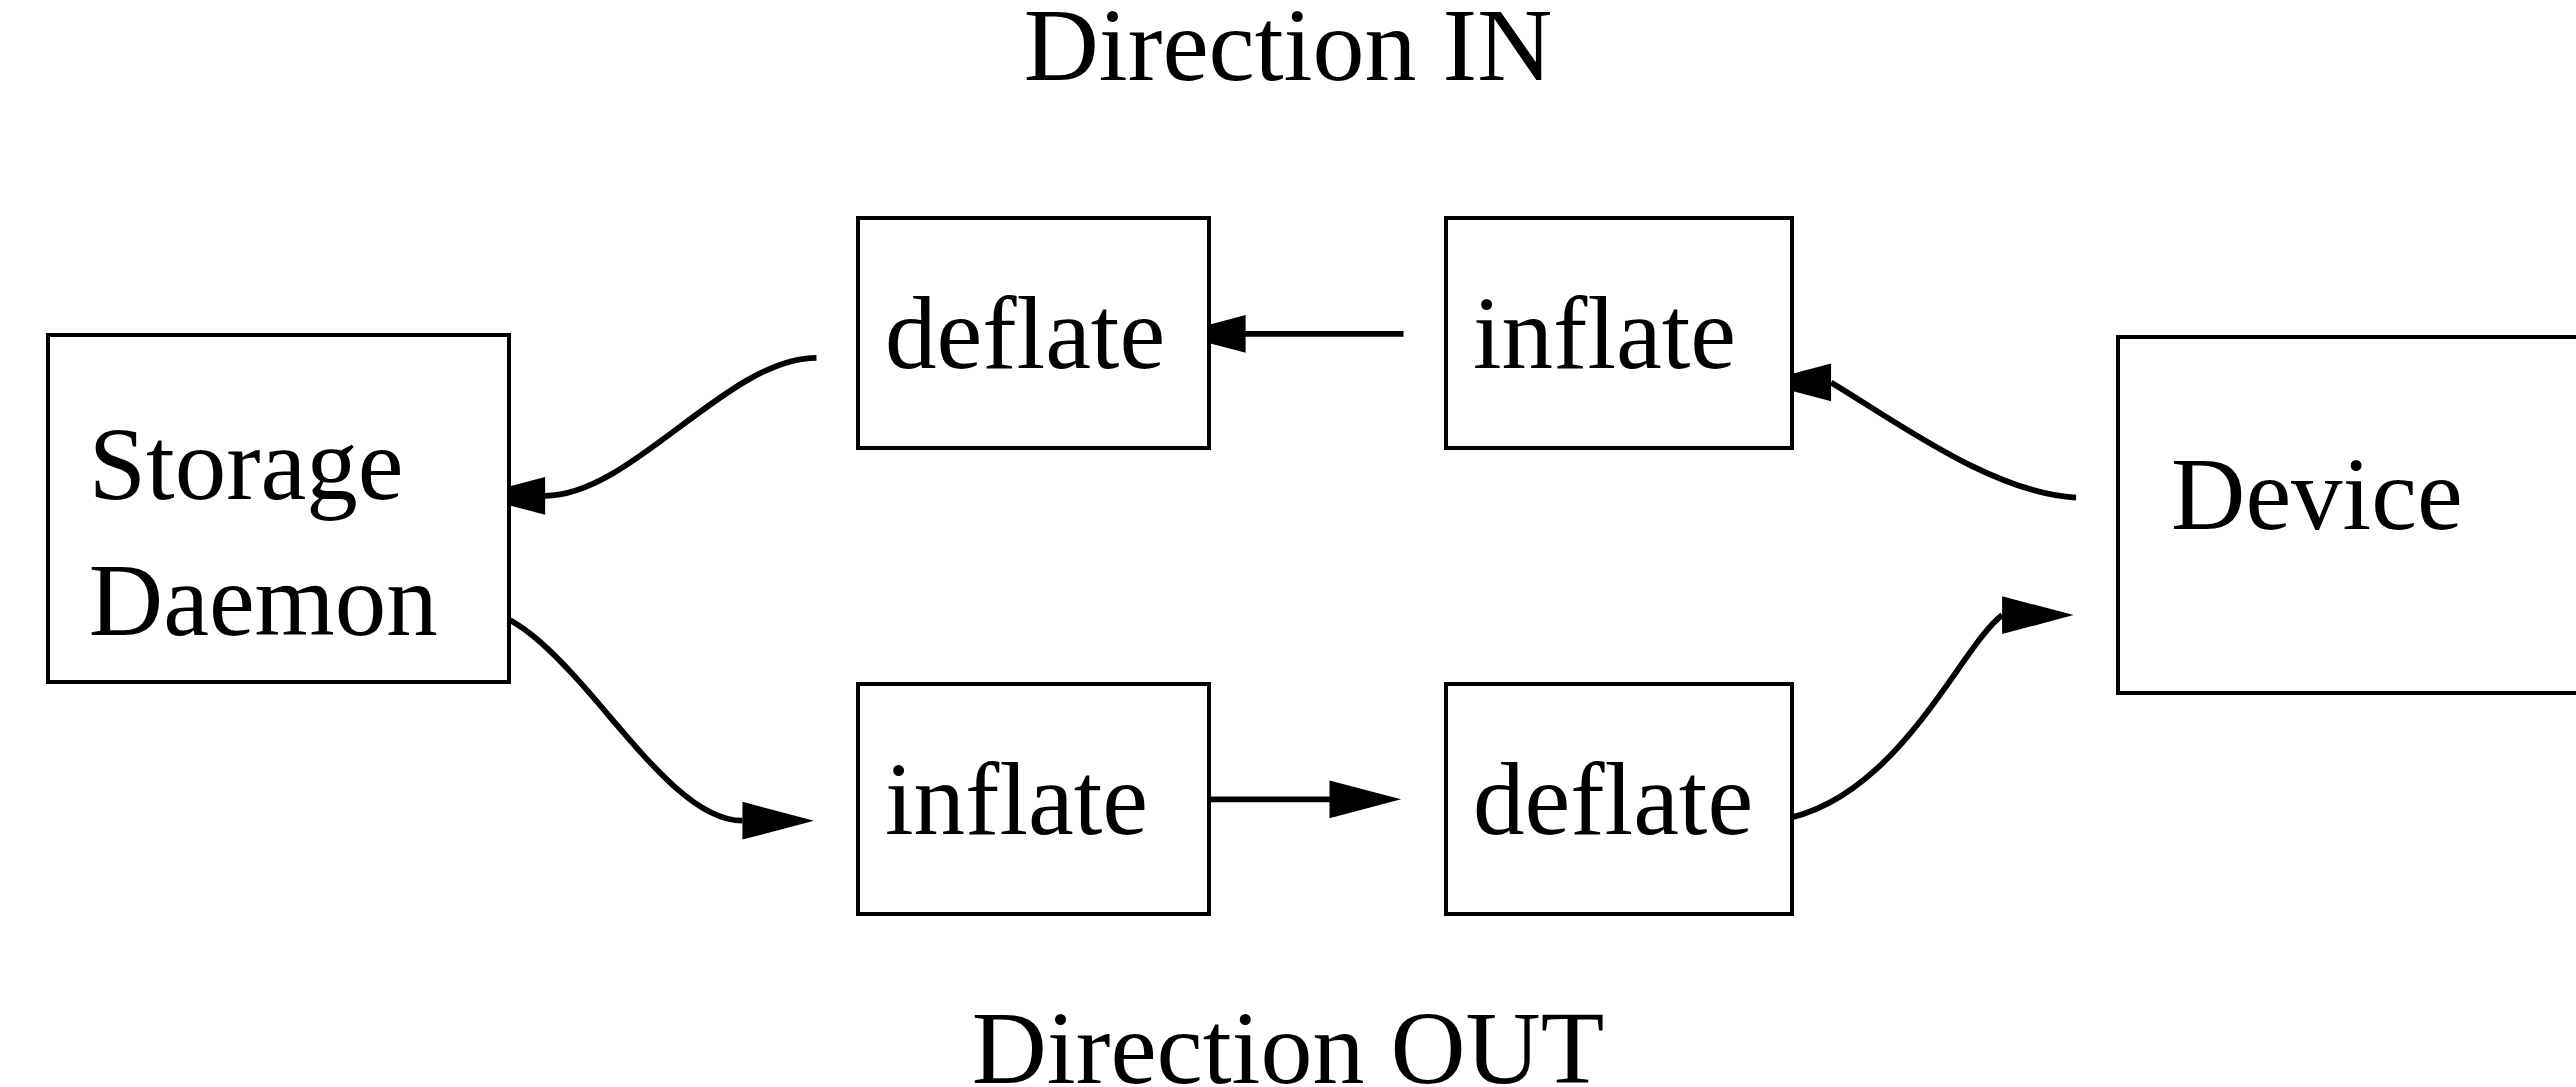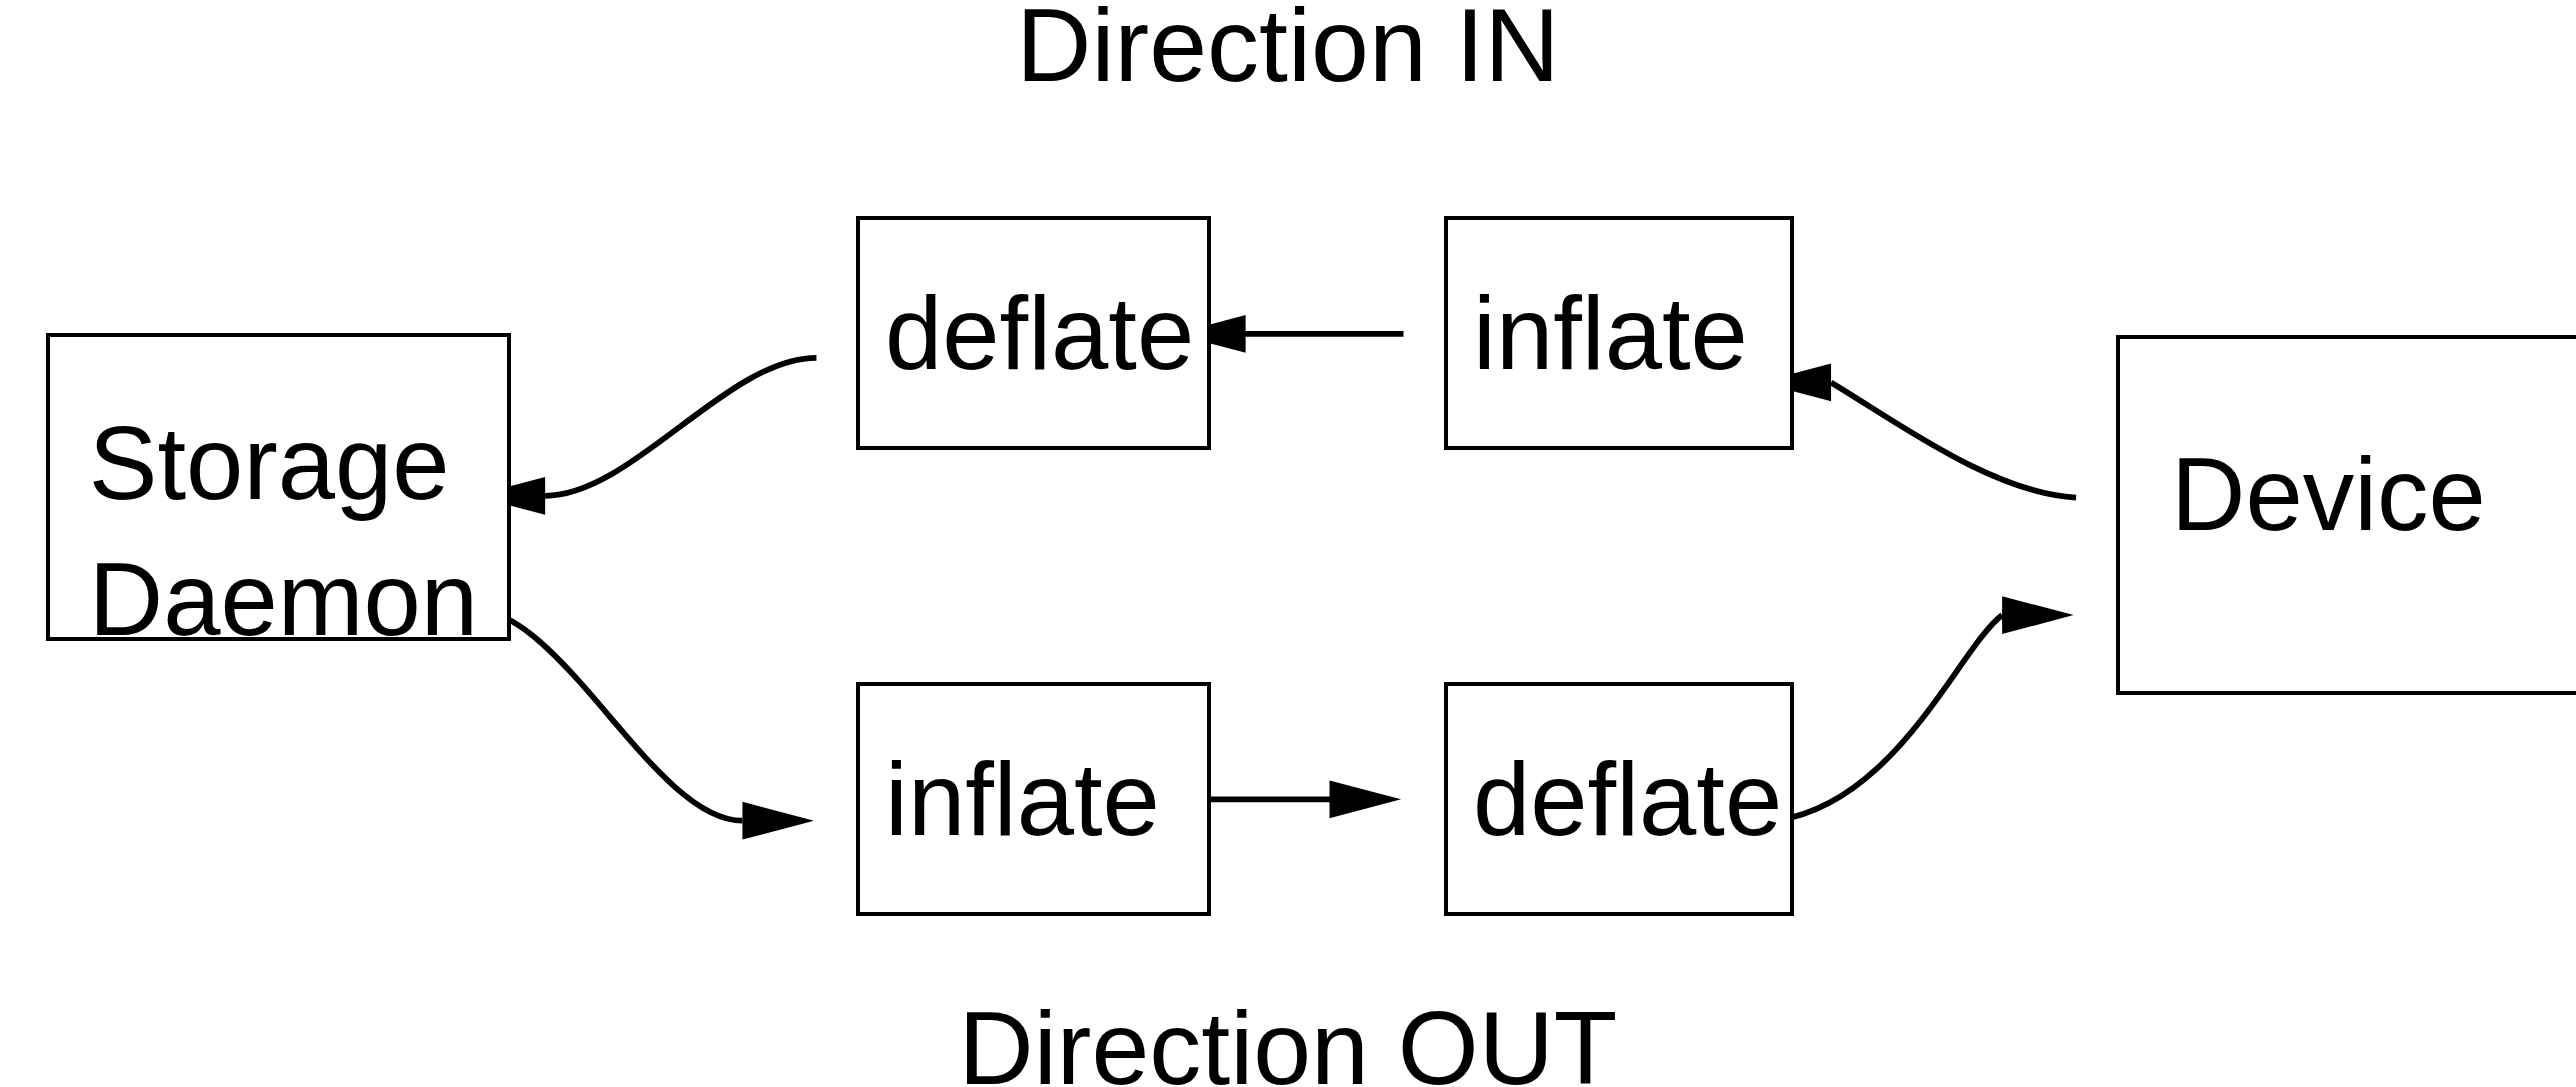--- a/index.html
+++ b/index.html
@@ -5,21 +5,21 @@
   html, body {
     margin: 0;
     padding: 0;
     background: #ffffff;
   }
   .canvas {
     position: relative;
     width: 2576px;
     height: 1088px;
     background: #ffffff;
-    font-family: Liberation Sans, sans-serif;
+    font-family: Liberation Serif, serif;
     color: #000000;
     overflow: hidden;
   }
   .connector-layer {
     position: absolute;
     left: 0;
     top: 0;
     width: 2576px;
     height: 1088px;
   }
@@ -37,21 +37,21 @@
   .node {
     position: absolute;
     box-sizing: border-box;
     border: 4.1px solid #000000;
     background: #ffffff;
     font-size: 103px;
     white-space: nowrap;
     margin-left: 40px;
   }
   .node-storage {
-    left: 5.8px;  top: 333px;  width: 465px; height: 308px;
+    left: 5.8px;  top: 333px;  width: 465px; height: 351px;
     padding: 59px 0 0 39px;
     line-height: 136px;
   }
   .node-storage .line { display: block; }
   .node-device {
     left: 2076px; top: 335px; width: 491px; height: 360px;
     padding: 94px 0 0 51px;
     line-height: 1.2;
   }
   .node-small {

